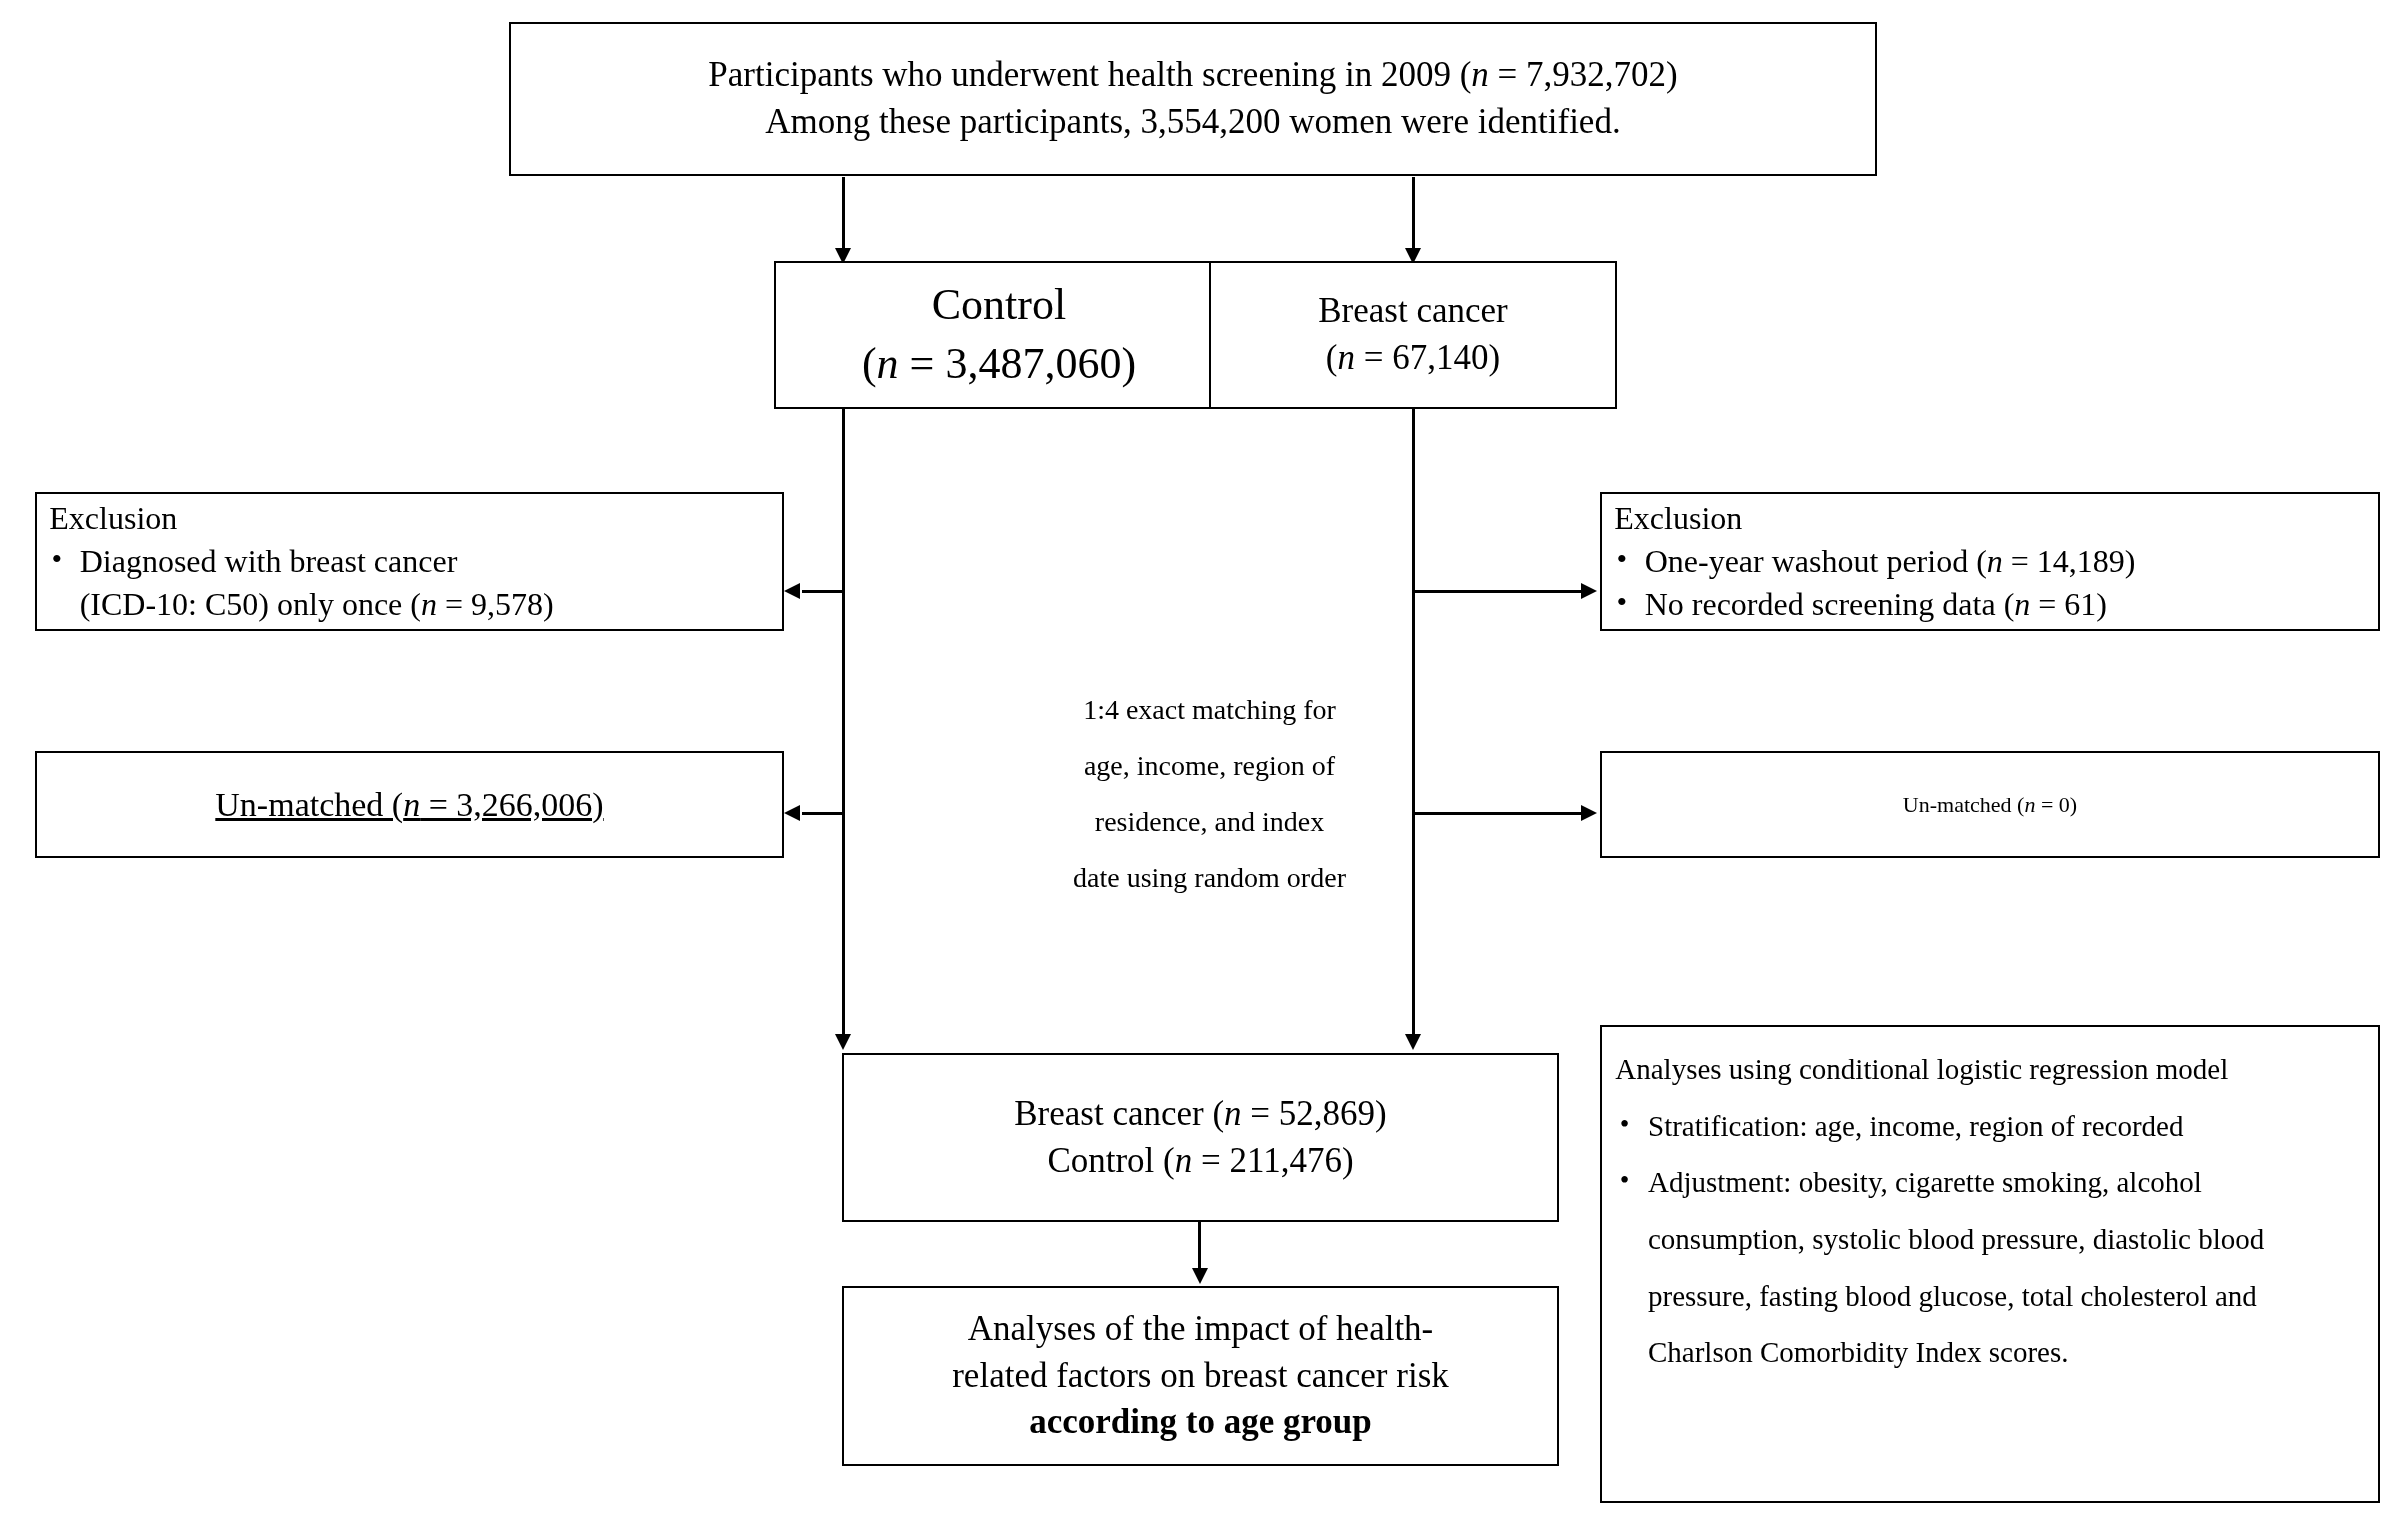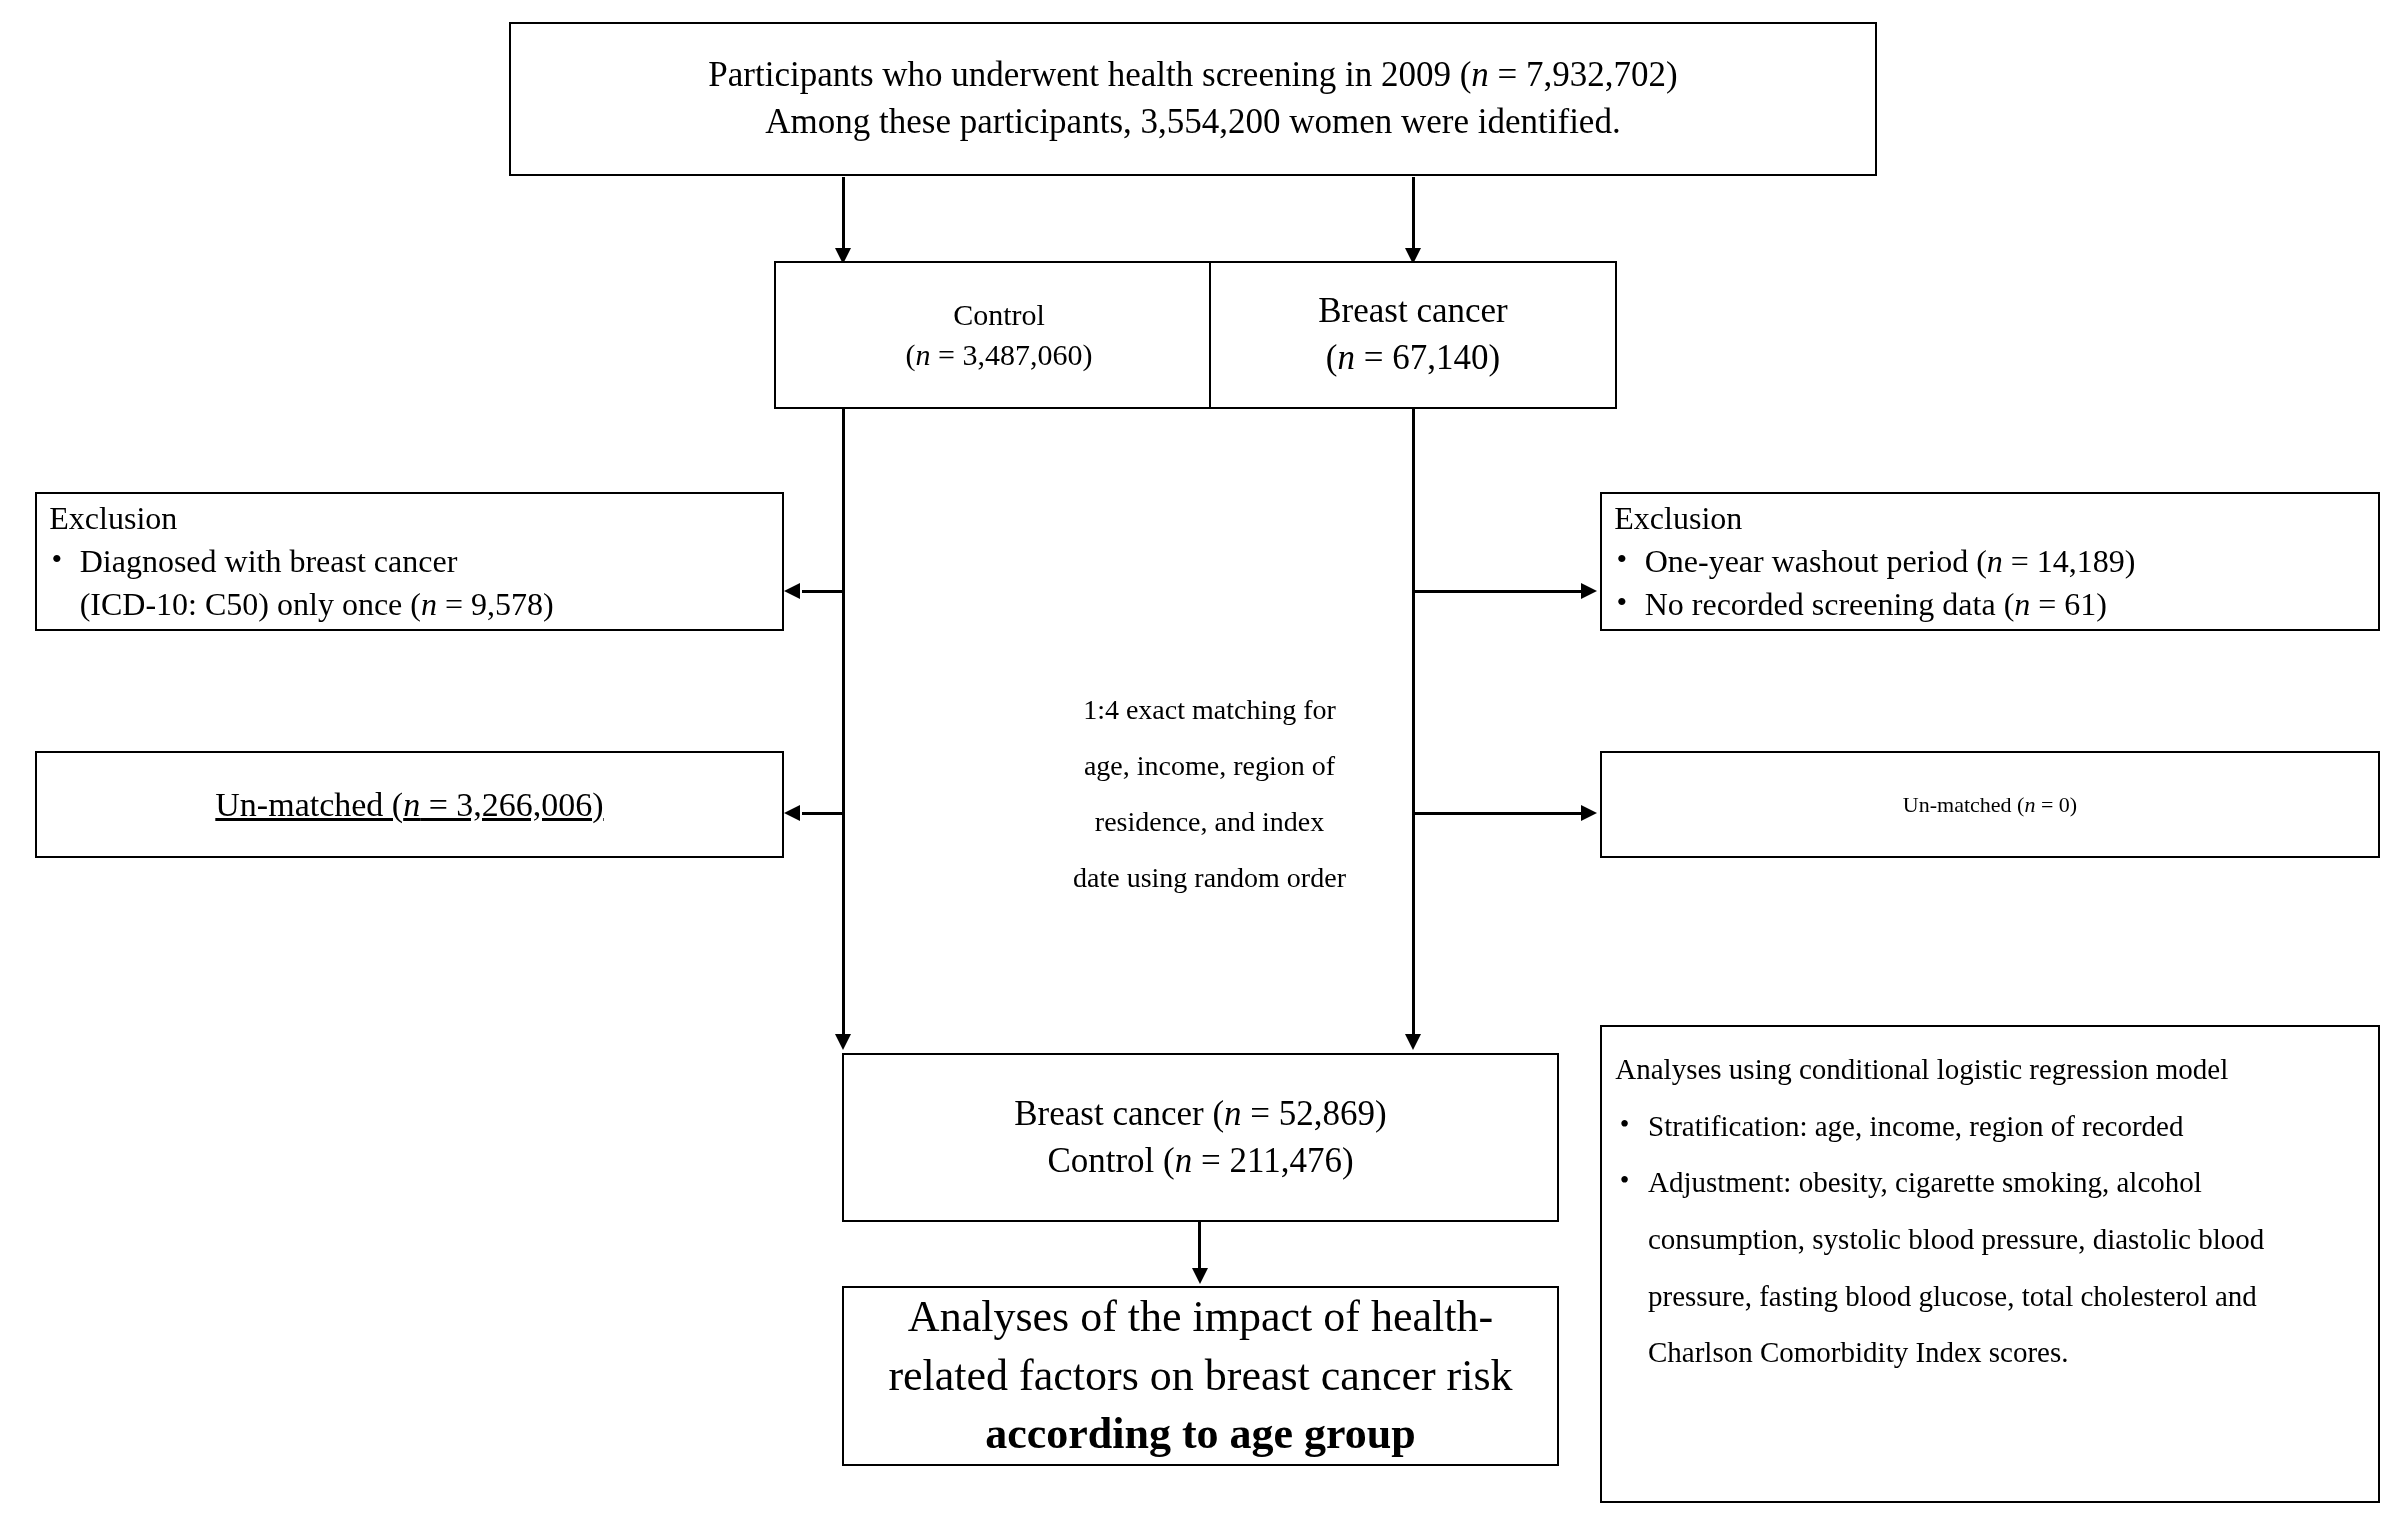--- a/index.html
+++ b/index.html
@@ -104,21 +104,21 @@
     <span class="ln"><span>Participants who underwent health screening in 2009 (</span><em class="nvar">n</em><span> = 7,932,702)</span></span>
     <span class="ln">Among these participants, 3,554,200 women were identified.</span>
   </div>
 
   <div class="vline" style="left:842px; top:177px; height:76px;"></div>
   <div class="arrow-down" style="left:835px; top:248px;"></div>
 
   <div class="vline" style="left:1412px; top:177px; height:76px;"></div>
   <div class="arrow-down" style="left:1405px; top:248px;"></div>
 
-  <div class="box center" style="left:774px; top:261px; width:450px; height:148px; font-size:30px;">
+  <div class="box center" style="left:774px; top:261px; width:450px; height:148px; font-size:44px;">
     <span class="ln">Control</span>
     <span class="ln"><span>(</span><em class="nvar">n</em><span> = 3,487,060)</span></span>
   </div>
 
   <div class="box center" style="left:1209px; top:261px; width:408px; height:148px; font-size:35px;">
     <span class="ln">Breast cancer</span>
     <span class="ln"><span>(</span><em class="nvar">n</em><span> =  67,140)</span></span>
   </div>
 
   <div class="vline" style="left:842px; top:409px; height:629px;"></div>
@@ -177,21 +177,21 @@
   </div>
 
   <div class="box center" style="left:842px; top:1053px; width:717px; height:169px; font-size:35px;">
     <span class="ln"><span>Breast cancer (</span><em class="nvar">n</em><span> = 52,869)</span></span>
     <span class="ln"><span>Control (</span><em class="nvar">n</em><span> = 211,476)</span></span>
   </div>
 
   <div class="vline" style="left:1198px; top:1222px; height:50px;"></div>
   <div class="arrow-down" style="left:1192px; top:1268px;"></div>
 
-  <div class="box center" style="left:842px; top:1286px; width:717px; height:180px; font-size:44px;">
+  <div class="box center" style="left:842px; top:1286px; width:717px; height:180px; font-size:35px;">
     <span class="ln">Analyses of the impact of health-</span>
     <span class="ln">related factors on breast cancer risk</span>
     <span class="ln bold">according to age group</span>
   </div>
 
   <div class="box leftal" style="left:1600px; top:1025px; width:780px; height:478px; font-size:29px; padding:14.4px 12.2px 14.4px 10px; justify-content:flex-start; line-height:1.95;">
     <span class="ln" style="padding-left:3.3px;">Analyses using conditional logistic regression model</span>
     <ul class="blist">
       <li>
         <span class="ln">Stratification: age, income, region of recorded</span>

